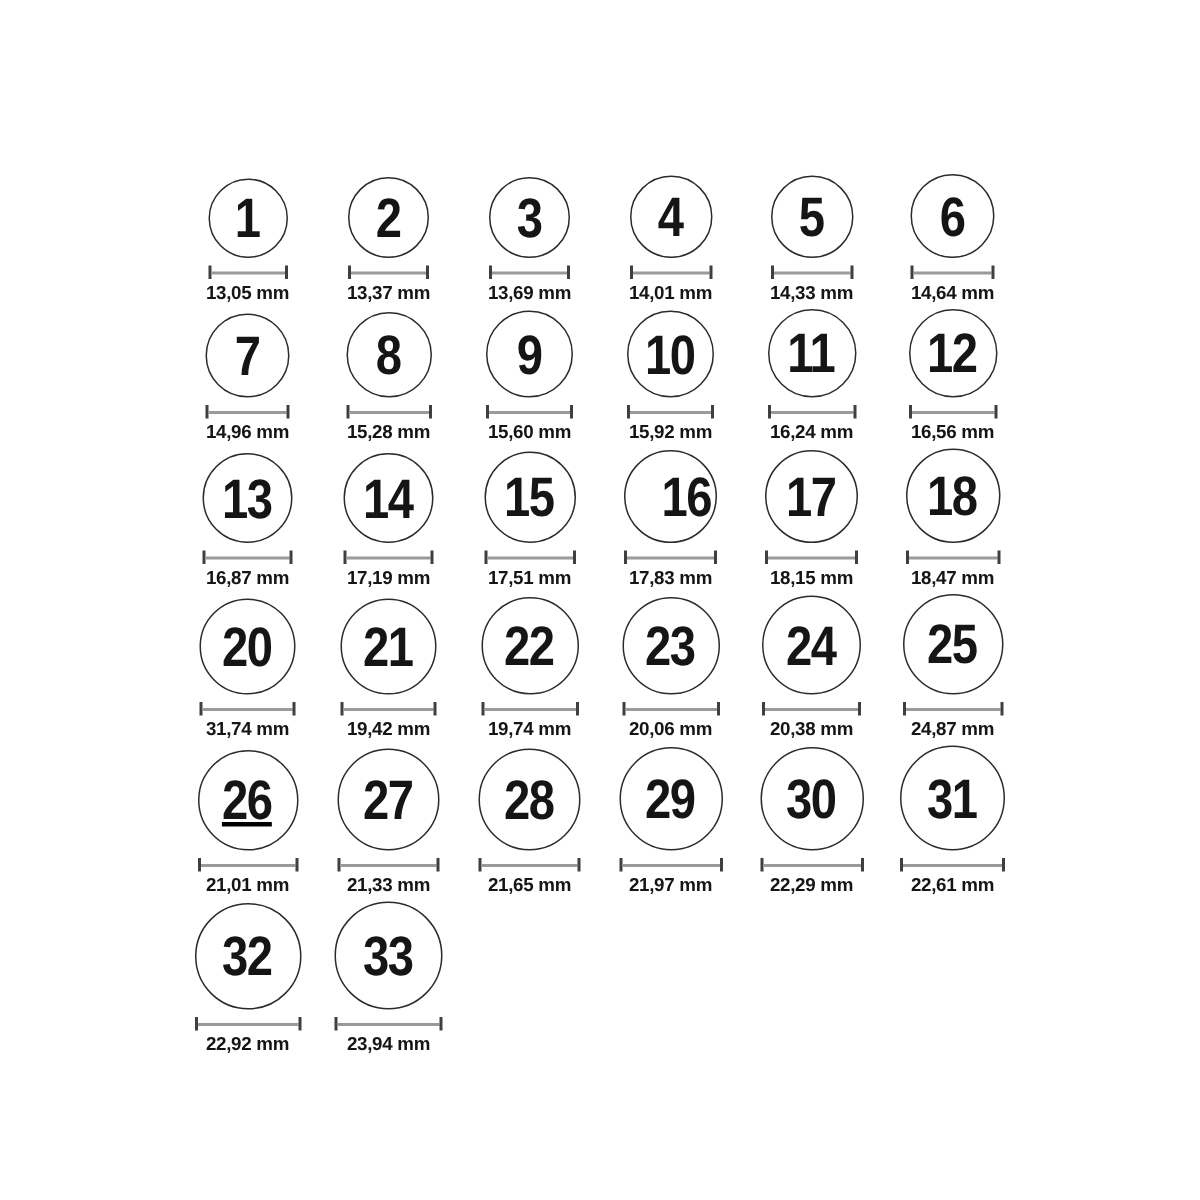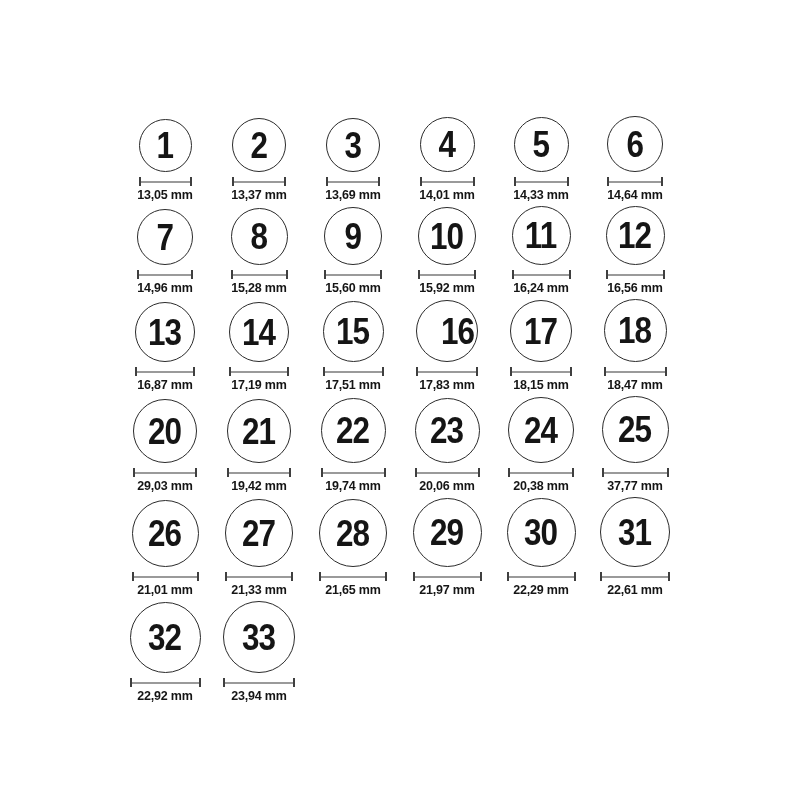--- a/index.html
+++ b/index.html
@@ -273,21 +273,21 @@
     </div>
     <div class="cell">
       <div class="circle" style="width: 64px; height: 64px;">
         <span class="num">20</span>
       </div>
       <div class="ruler" style="width: 64px;">
         <span class="tick"></span>
         <span class="rline"></span>
         <span class="tick"></span>
       </div>
-      <div class="dlabel">29,03 mm</div>
+      <div class="dlabel">31,74 mm</div>
     </div>
     <div class="cell">
       <div class="circle" style="width: 64px; height: 64px;">
         <span class="num">21</span>
       </div>
       <div class="ruler" style="width: 64px;">
         <span class="tick"></span>
         <span class="rline"></span>
         <span class="tick"></span>
       </div>
@@ -328,24 +328,24 @@
     </div>
     <div class="cell">
       <div class="circle" style="width: 67px; height: 67px; text-align: right;">
         <span class="num">25</span>
       </div>
       <div class="ruler" style="width: 67px;">
         <span class="tick"></span>
         <span class="rline"></span>
         <span class="tick"></span>
       </div>
-      <div class="dlabel">37,77 mm</div>
-    </div>
-    <div class="cell">
-      <div class="circle" style="width: 67px; height: 67px;">
+      <div class="dlabel">24,87 mm</div>
+    </div>
+    <div class="cell">
+      <div class="circle" style="width: 67px; height: 67px; text-decoration: underline;">
         <span class="num">26</span>
       </div>
       <div class="ruler" style="width: 67px;">
         <span class="tick"></span>
         <span class="rline"></span>
         <span class="tick"></span>
       </div>
       <div class="dlabel">21,01 mm</div>
     </div>
     <div class="cell">

